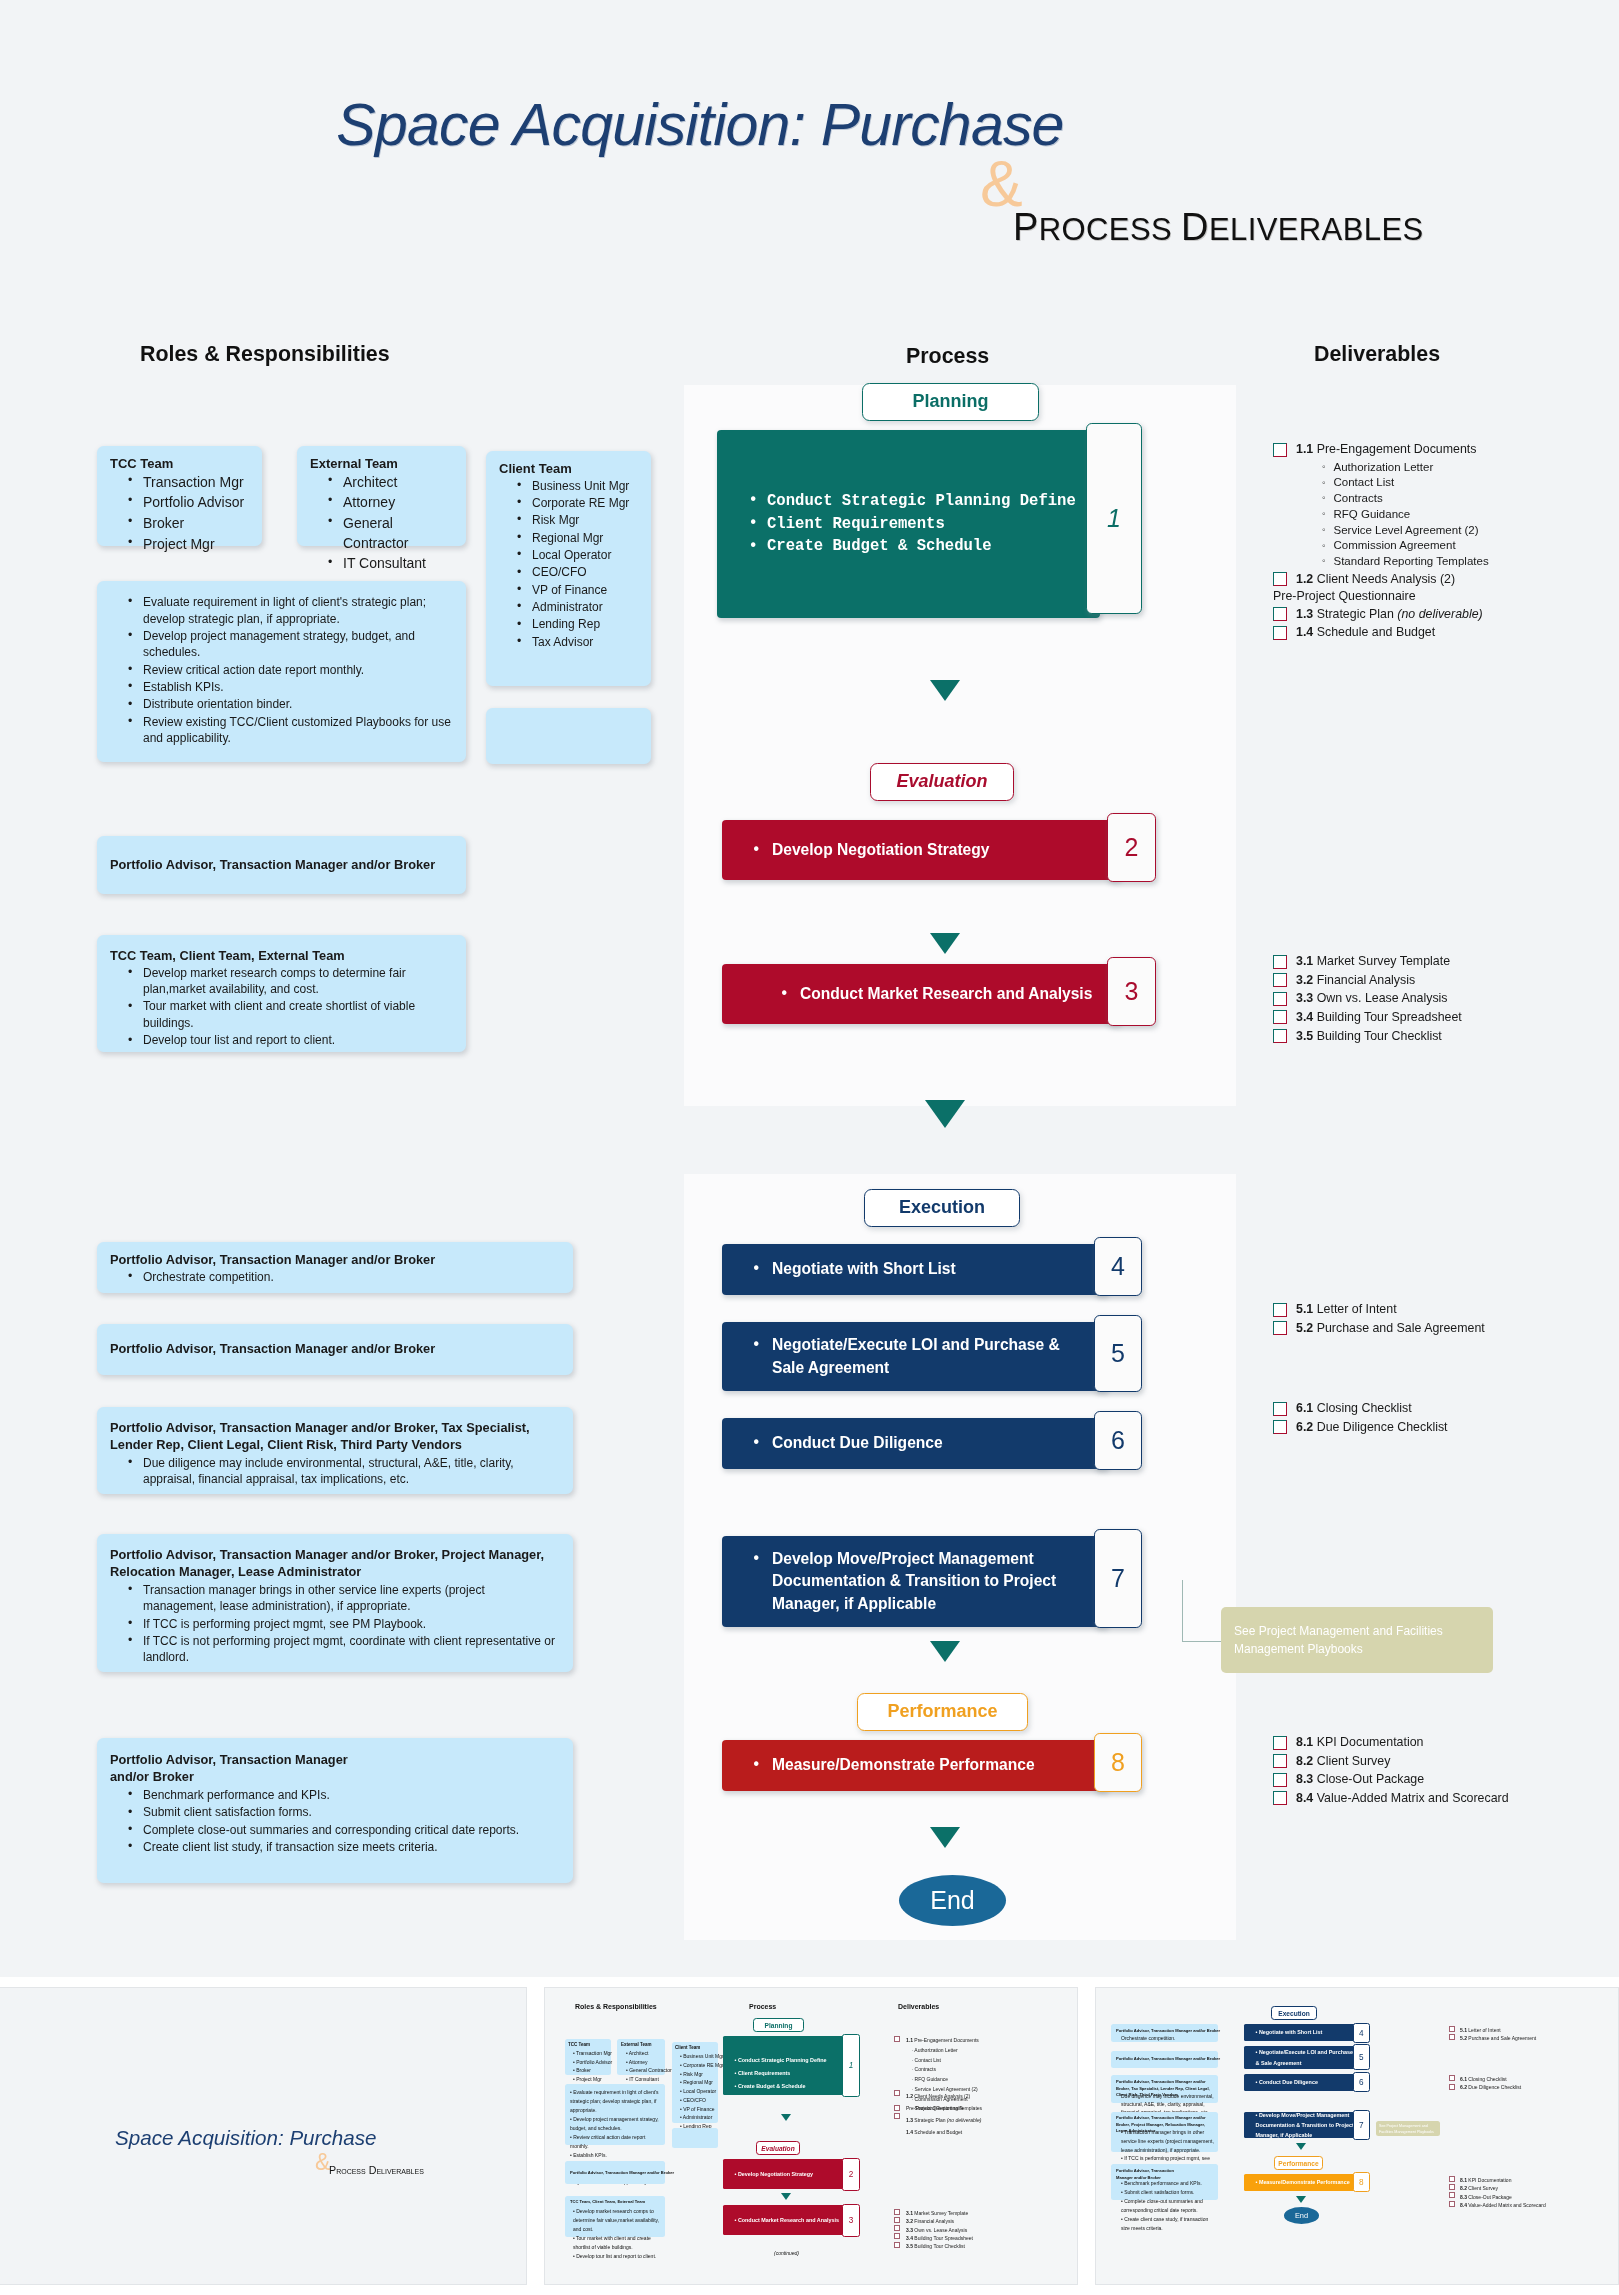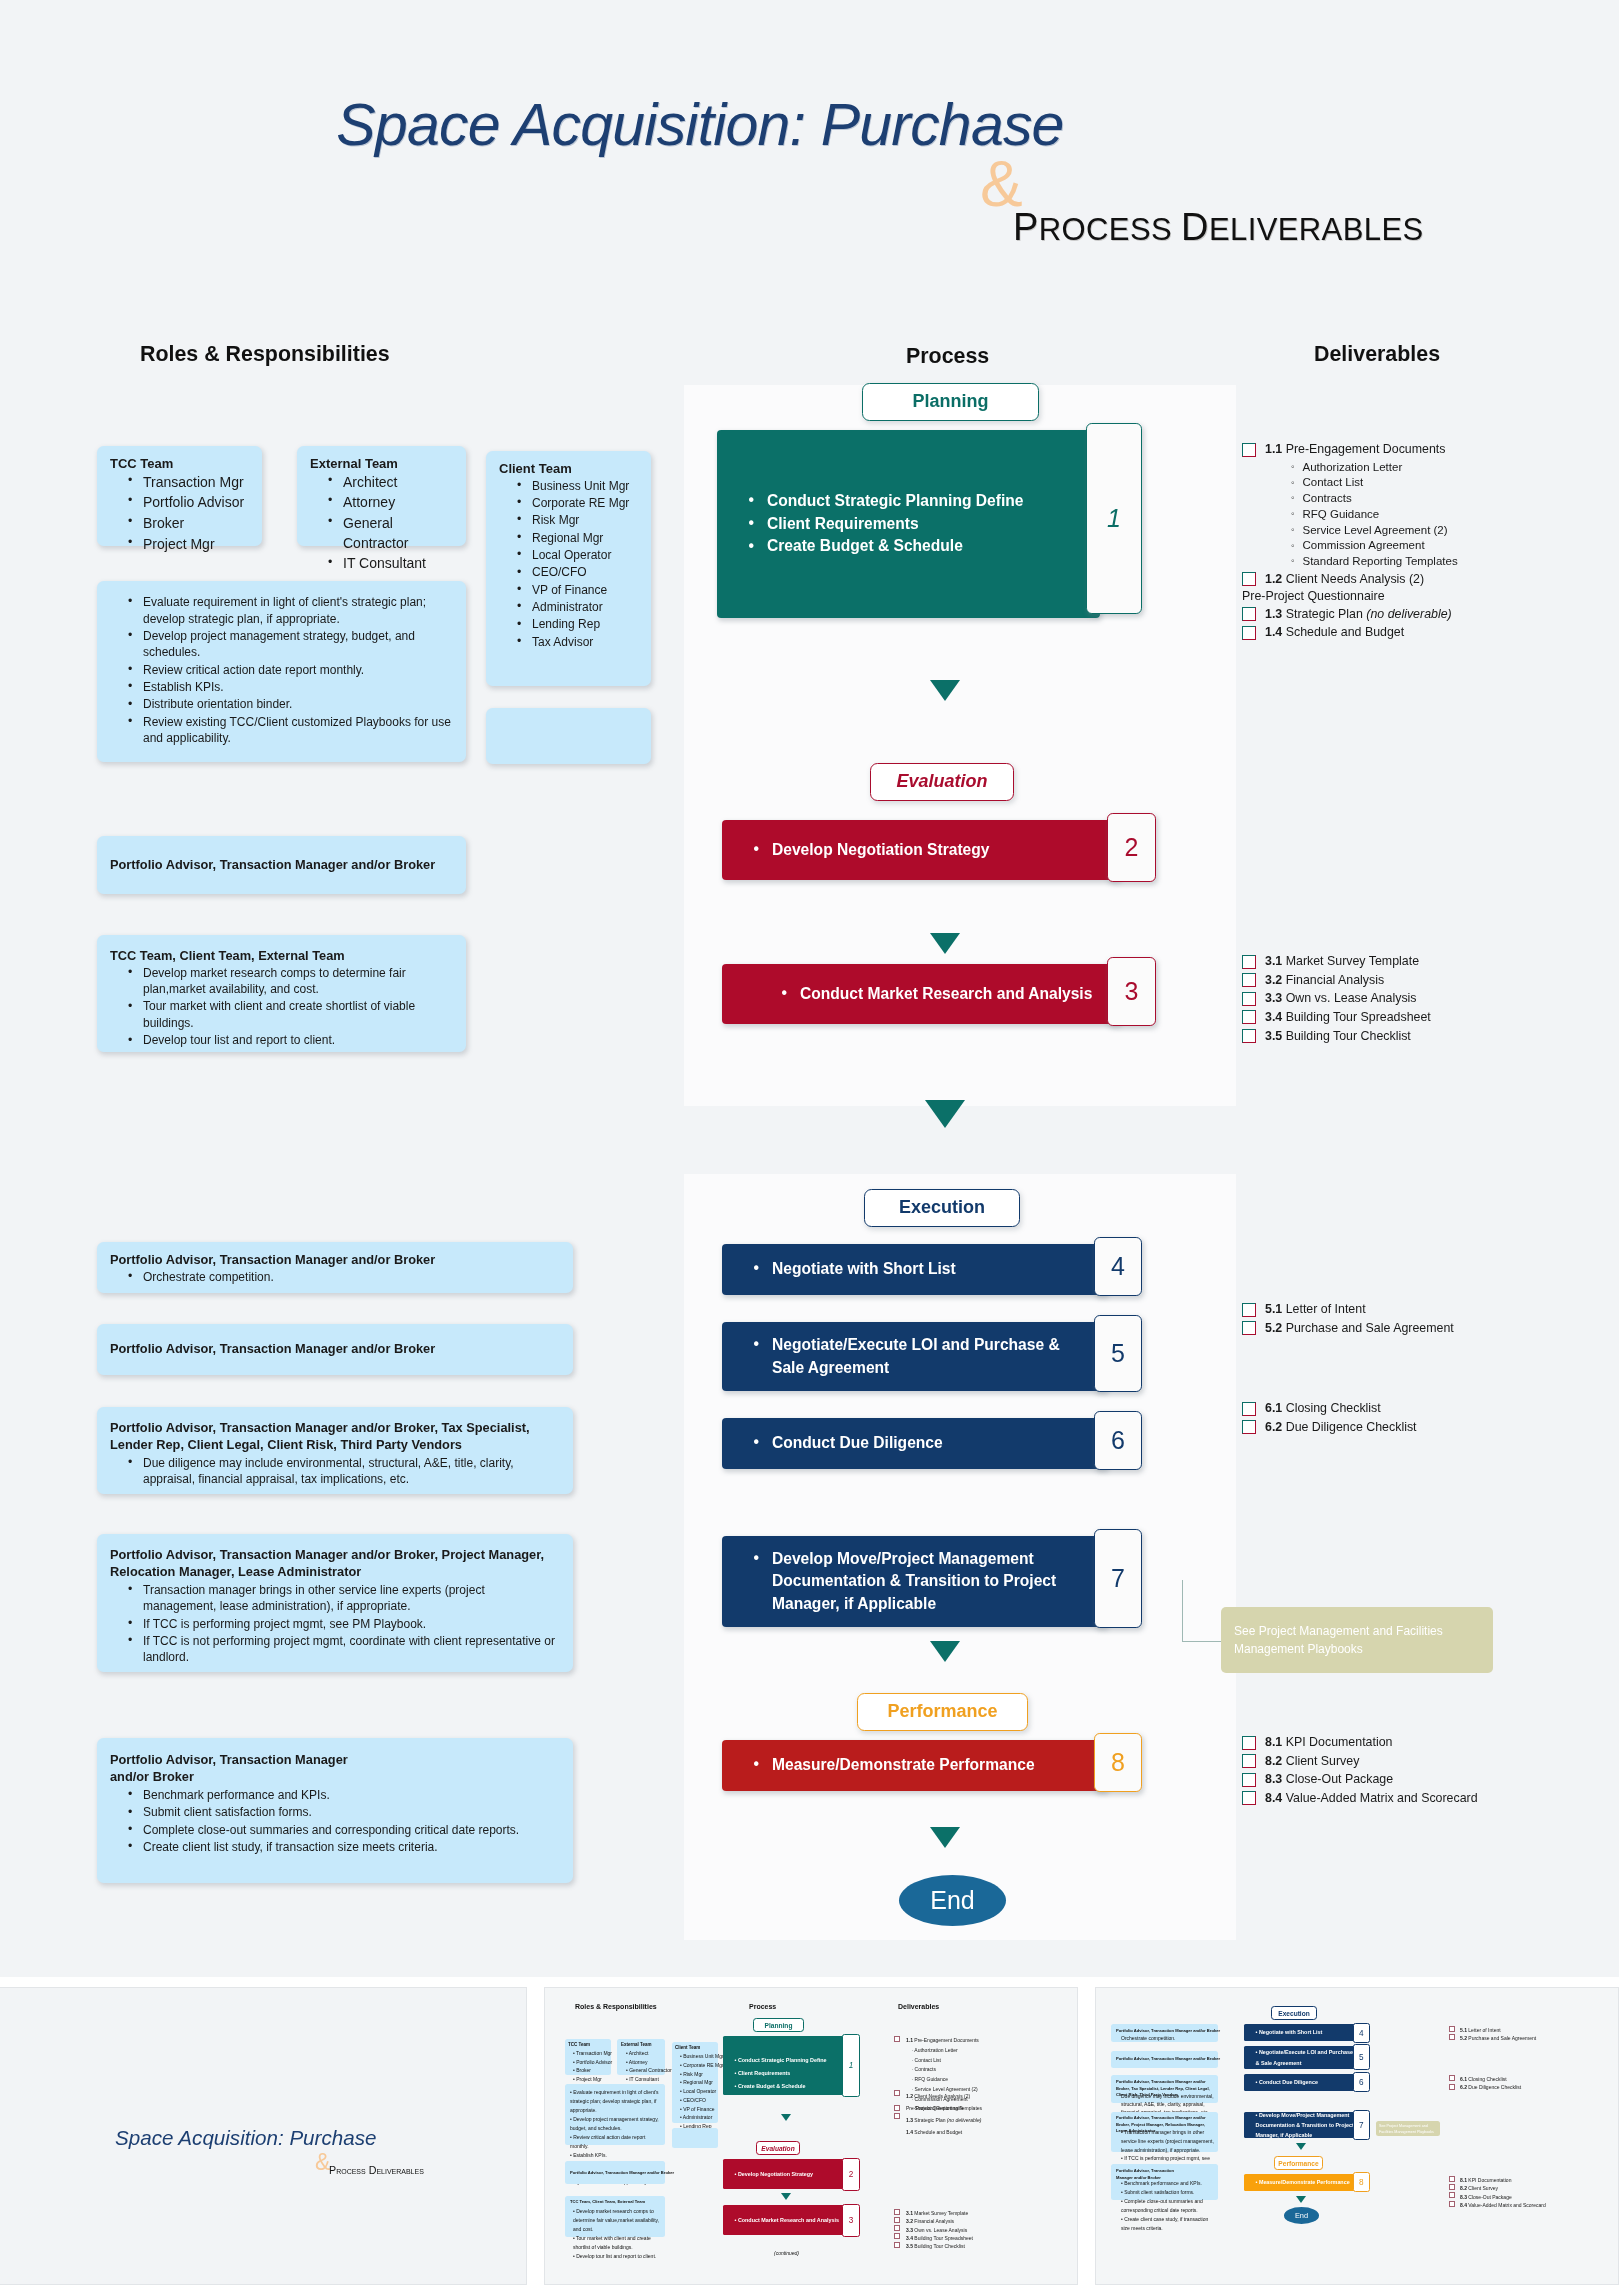--- a/index.html
+++ b/index.html
@@ -117,21 +117,21 @@
   #callout {
     position:absolute; left:1221px; top:1607px; width:272px; height:66px;
     background:#d6d5ae; border-radius:5px;
     display:flex; align-items:center; padding:0 13px;
     font-size:12px; color:#ffffff; line-height:1.5;
   }
   #callout-line { position:absolute; left:1182px; top:1580px; width:41px; height:62px;
     border-left:1.6px solid #9fb8b4; border-bottom:1.6px solid #9fb8b4; }
 
   
-  .deliv-group { position:absolute; left:1242px; width:338px; }
+  .deliv-group { position:absolute; left:1273px; width:338px; }
   .deliv-row { display:flex; align-items:flex-start; margin-bottom:2.5px; }
   .chk {
     flex:0 0 auto; width:14px; height:14px; margin-right:9px; margin-top:1.6px;
     background:#fff; border:1.6px solid;
     border-top-color:#0b6e66; border-left-color:#0b6e66;
     border-right-color:#a90c2e; border-bottom-color:#a90c2e;
   }
   .deliv-txt { font-size:12.4px; line-height:1.3; }
   .deliv-txt b { font-weight:bold; }
   .deliv-sub { list-style:none; margin:0.8px 0 0.8px 49px; }
@@ -291,21 +291,21 @@
     <li>Benchmark performance and KPIs.</li>
     <li>Submit client satisfaction forms.</li>
     <li>Complete close-out summaries and corresponding critical date reports.</li>
     <li>Create client list study, if transaction size meets criteria.</li>
   </ul>
 </div>
 
 <div class="stage-pill stage-planning" style="left:862px; top:383px; width:177px;">Planning</div>
 
 <div class="step c-green" style="left:717px; top:430px;">
-  <div class="step-bar" style="width:383px; height:188px;">
+  <div class="step-bar" style="width:383px; height:188px;font-family:Liberation Mono, monospace;">
     <ul>
       <li>Conduct Strategic Planning Define</li>
       <li>Client Requirements</li>
       <li>Create Budget &amp; Schedule</li>
     </ul>
   </div>
   <div class="step-num" style="left:369px; width:56px; height:191px;">1</div>
 </div>
 
 <div class="arrow" style="left:930px; top:680px;"></div>

